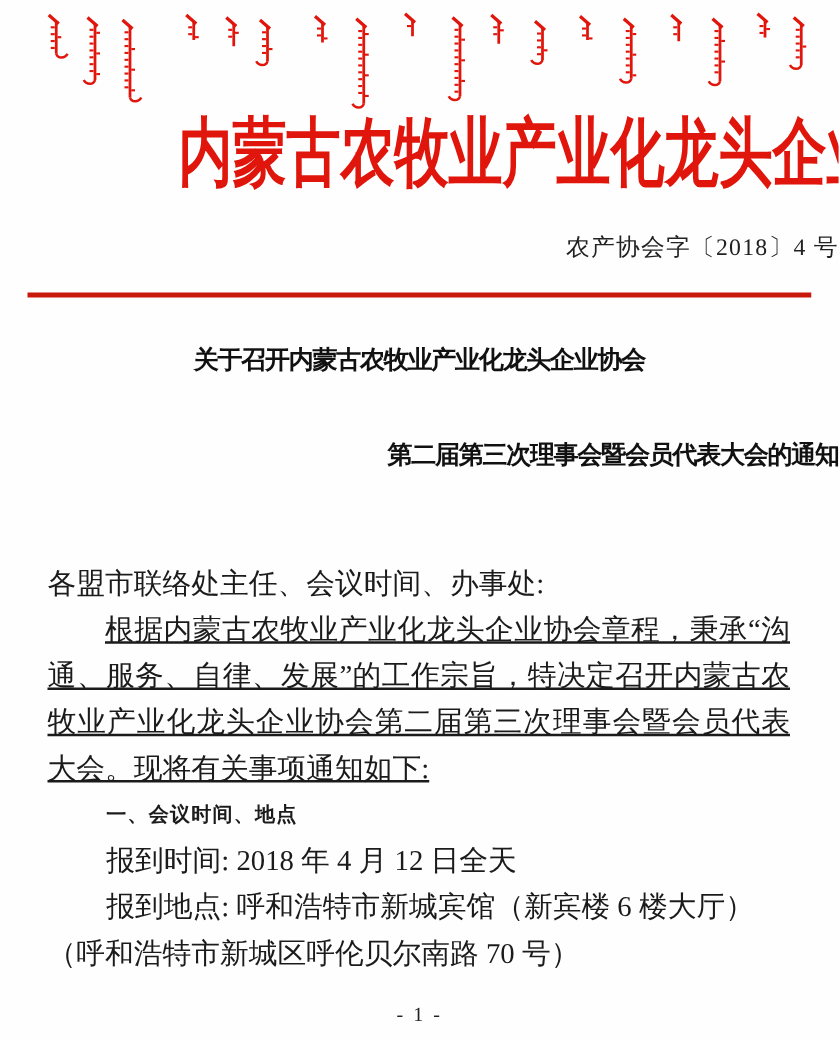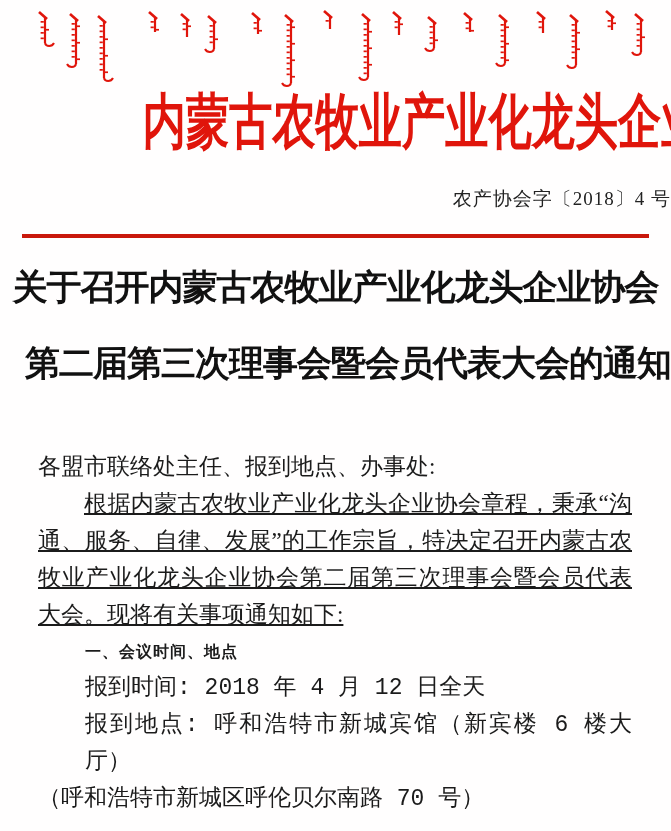--- a/index.html
+++ b/index.html
@@ -37,21 +37,21 @@
   }
   .red-rule{
     margin:24px 0 0 22px;
     width:627px;height:4px;
     border:none;
     background:var(--divider,#c9180c);
   }
   .notice-title{
     text-align:center;
     font-weight:bold;
-    font-size:35px;
+    font-size:20px;
     letter-spacing:-1px;
     line-height:32px;
     white-space:nowrap;
     color:#111;
   }
   .t1{margin-top:34px;}
   .t2{margin-top:44px;text-align:right;}
   .body-block{
     margin-top:68px;
     padding:0 39px 0 38px;
@@ -62,21 +62,21 @@
   }
   .body-block p{margin:0;}
   .para{text-indent:46px;text-decoration:underline;}
   .section-heading{
     margin-left:47px !important;
     font-family:"DejaVu Sans","Liberation Sans",sans-serif;
     font-weight:bold;
     font-size:16px;
     letter-spacing:1px;
   }
-  .detail{margin-left:47px !important;font-family:Liberation Mono, monospace;}
+  .detail{margin-left:47px !important;}
   .detail.noindent{margin-left:0 !important;}
   .page-number{
     margin-top:22px;
     text-align:center;
     font-size:16px;
     line-height:20px;
     letter-spacing:2px;
     color:#222;
   }
 </style>
@@ -285,21 +285,21 @@
   </div>
 
   <div class="doc-number">农产协会字〔2018〕4 号</div>
 
   <hr class="red-rule">
 
   <div class="notice-title t1">关于召开内蒙古农牧业产业化龙头企业协会</div>
   <div class="notice-title t2">第二届第三次理事会暨会员代表大会的通知</div>
 
   <div class="body-block">
-    <p>各盟市联络处主任、报到地点、办事处:</p>
+    <p>各盟市联络处主任、会议时间、办事处:</p>
     <p class="para">根据内蒙古农牧业产业化龙头企业协会章程，秉承“沟通、服务、自律、发展”的工作宗旨，特决定召开内蒙古农牧业产业化龙头企业协会第二届第三次理事会暨会员代表大会。现将有关事项通知如下:</p>
     <p class="section-heading">一、会议时间、地点</p>
     <p class="detail">报到时间: 2018 年 4 月 12 日全天</p>
     <p class="detail">报到地点: 呼和浩特市新城宾馆（新宾楼 6 楼大厅）</p>
     <p class="detail noindent">（呼和浩特市新城区呼伦贝尔南路 70 号）</p>
   </div>
 
   <div class="page-number">- 1 -</div>
 
 </div>

